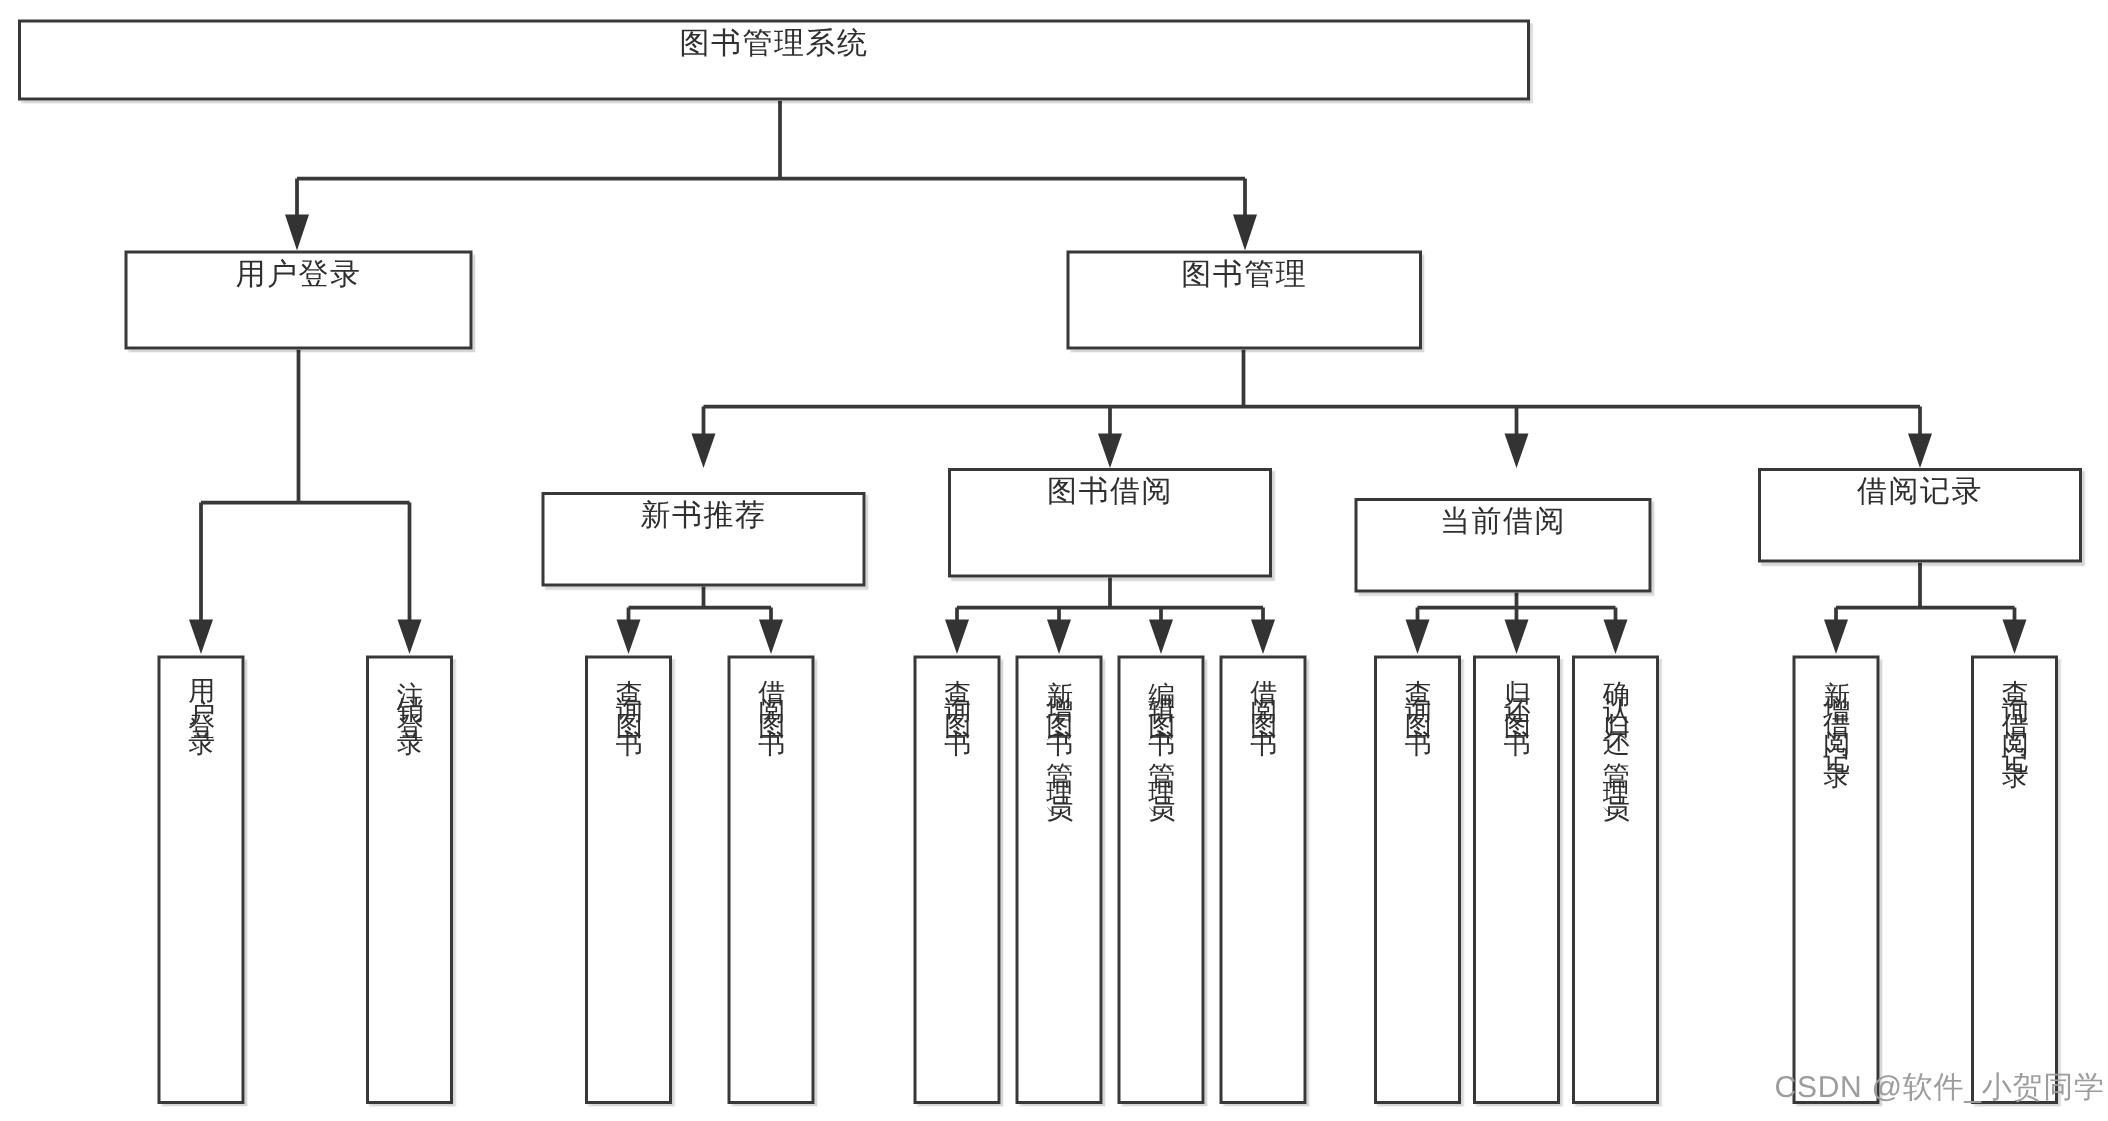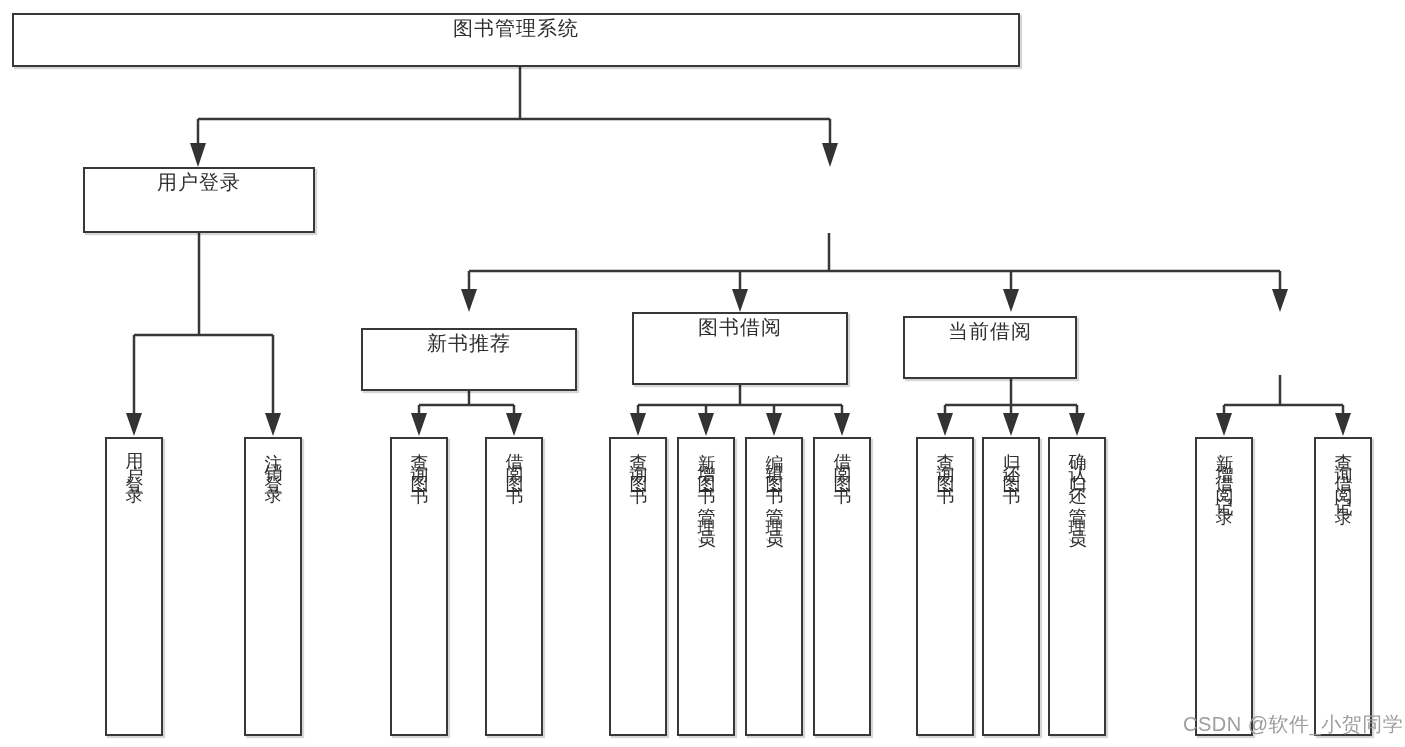--- a/index.html
+++ b/index.html
@@ -71,29 +71,35 @@
     "></path>
   </svg>
 
   <div class="node" style="left:12px;top:13px;width:1008px;height:54px">
     <span class="hlabel">图书管理系统</span>
   </div>
 
   <div class="node" style="left:83px;top:167px;width:232px;height:66px">
     <span class="hlabel">用户登录</span>
   </div>
+  <div class="node" style="left:711px;top:167px;width:237px;height:66px">
+    <span class="hlabel">图书管理</span>
+  </div>
 
   <div class="node" style="left:361px;top:328px;width:216px;height:63px">
     <span class="hlabel">新书推荐</span>
   </div>
   <div class="node" style="left:632px;top:312px;width:216px;height:73px">
     <span class="hlabel">图书借阅</span>
   </div>
-  <div class="node" style="left:903px;top:316px;width:174px;height:63px">
+  <div class="node" style="left:903px;top:332px;width:198px;height:63px">
     <span class="hlabel">当前借阅</span>
+  </div>
+  <div class="node" style="left:1172px;top:312px;width:216px;height:63px">
+    <span class="hlabel">借阅记录</span>
   </div>
 
   <div class="node leaf" style="left:105px">
     <span class="vlabel">用户登录</span>
   </div>
   <div class="node leaf" style="left:244px">
     <span class="vlabel">注销登录</span>
   </div>
 
   <div class="node leaf" style="left:390px">

